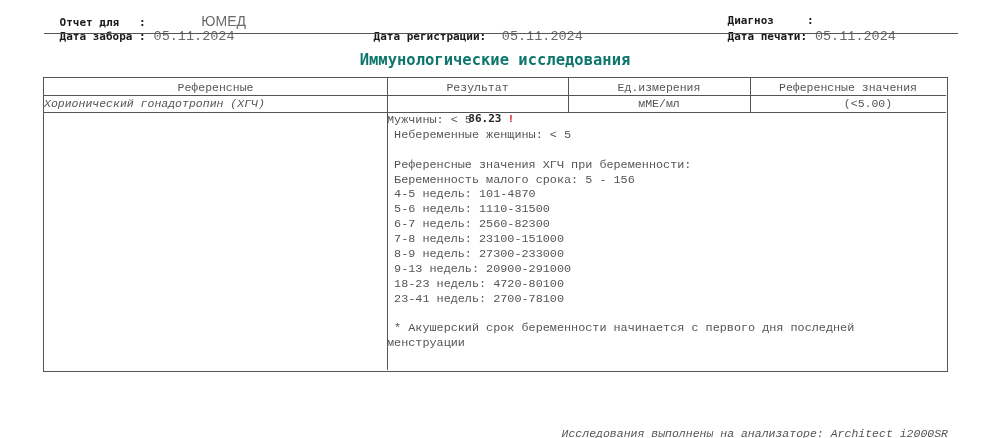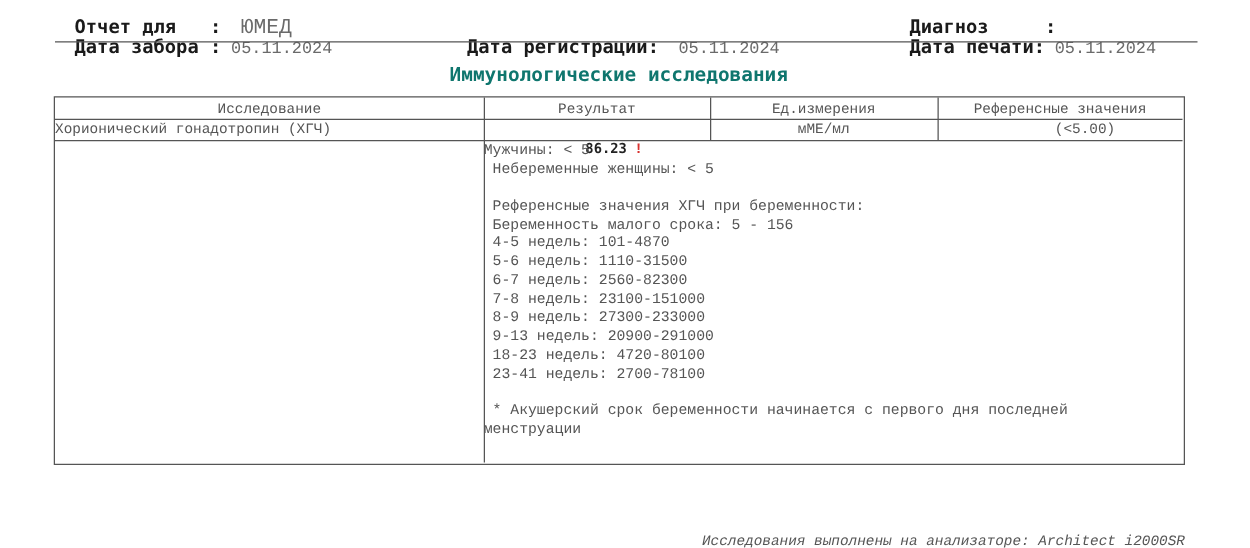--- a/index.html
+++ b/index.html
@@ -18,30 +18,31 @@
   .hdr {
     position: absolute;
     font-size: 13px;
     line-height: 14px;
     white-space: pre;
   }
   .hdr .lbl {
     font-family: "DejaVu Sans Mono", "Liberation Mono", monospace;
     font-weight: bold;
     color: #1a1a1a;
-    font-size: 15px;
+    font-size: 11px;
   }
   .hdr .val {
     color: #6a6a6a;
     font-size: 13.5px;
   }
   .hdr .val-sm {
     color: #6a6a6a;
-    font-size: 17px;
-    font-family: Liberation Mono, monospace;
+    font-size: 14px;
+    font-family: Liberation Sans, sans-serif;
+    margin-left: 40px;
   }
   .hdr-rule {
     position: absolute;
     left: 44px;
     top: 33px;
     width: 914px;
     height: 0;
     border-top: 1.5px solid #555;
   }
   .section-title {
@@ -141,26 +142,26 @@
 
 <div class="results">
 
   <div class="col-line" style="left:343px; height:292px;"></div>
   <div class="col-line" style="left:524px; height:34px;"></div>
   <div class="col-line" style="left:706px; height:34px;"></div>
 
   <div class="row-line" style="top:17px; width:902px;"></div>
   <div class="row-line" style="top:34px; width:902px;"></div>
 
-  <div class="cell center" style="left:0; width:343px; top:2px;">Исследование</div>
+  <div class="cell center" style="left:0; width:343px; top:2px;">Референсные</div>
   <div class="cell center" style="left:343px; width:181px; top:2px;">Результат</div>
   <div class="cell center" style="left:524px; width:182px; top:2px;">Ед.измерения</div>
   <div class="cell center" style="left:706px; width:196px; top:2px;">Референсные значения</div>
 
-  <div class="cell" style="left:0px; top:18px;">Хорионический гонадотропин (ХГЧ)</div>
+  <div class="cell" style="left:0px; top:18px;font-style:italic;">Хорионический гонадотропин (ХГЧ)</div>
   <div class="cell center" style="left:343px; width:181px; top:18px;">
     <span class="result-val">86.23</span><span class="flag">!</span>
   </div>
   <div class="cell center" style="left:524px; width:182px; top:18px;">мМЕ/мл</div>
   <div class="cell center" style="left:706px; width:236px; top:18px;">(&lt;5.00)</div>
 
   <div class="notes">
     <div>Мужчины: &lt; 5</div>
     <div> Небеременные женщины: &lt; 5</div>
     <div></div>

